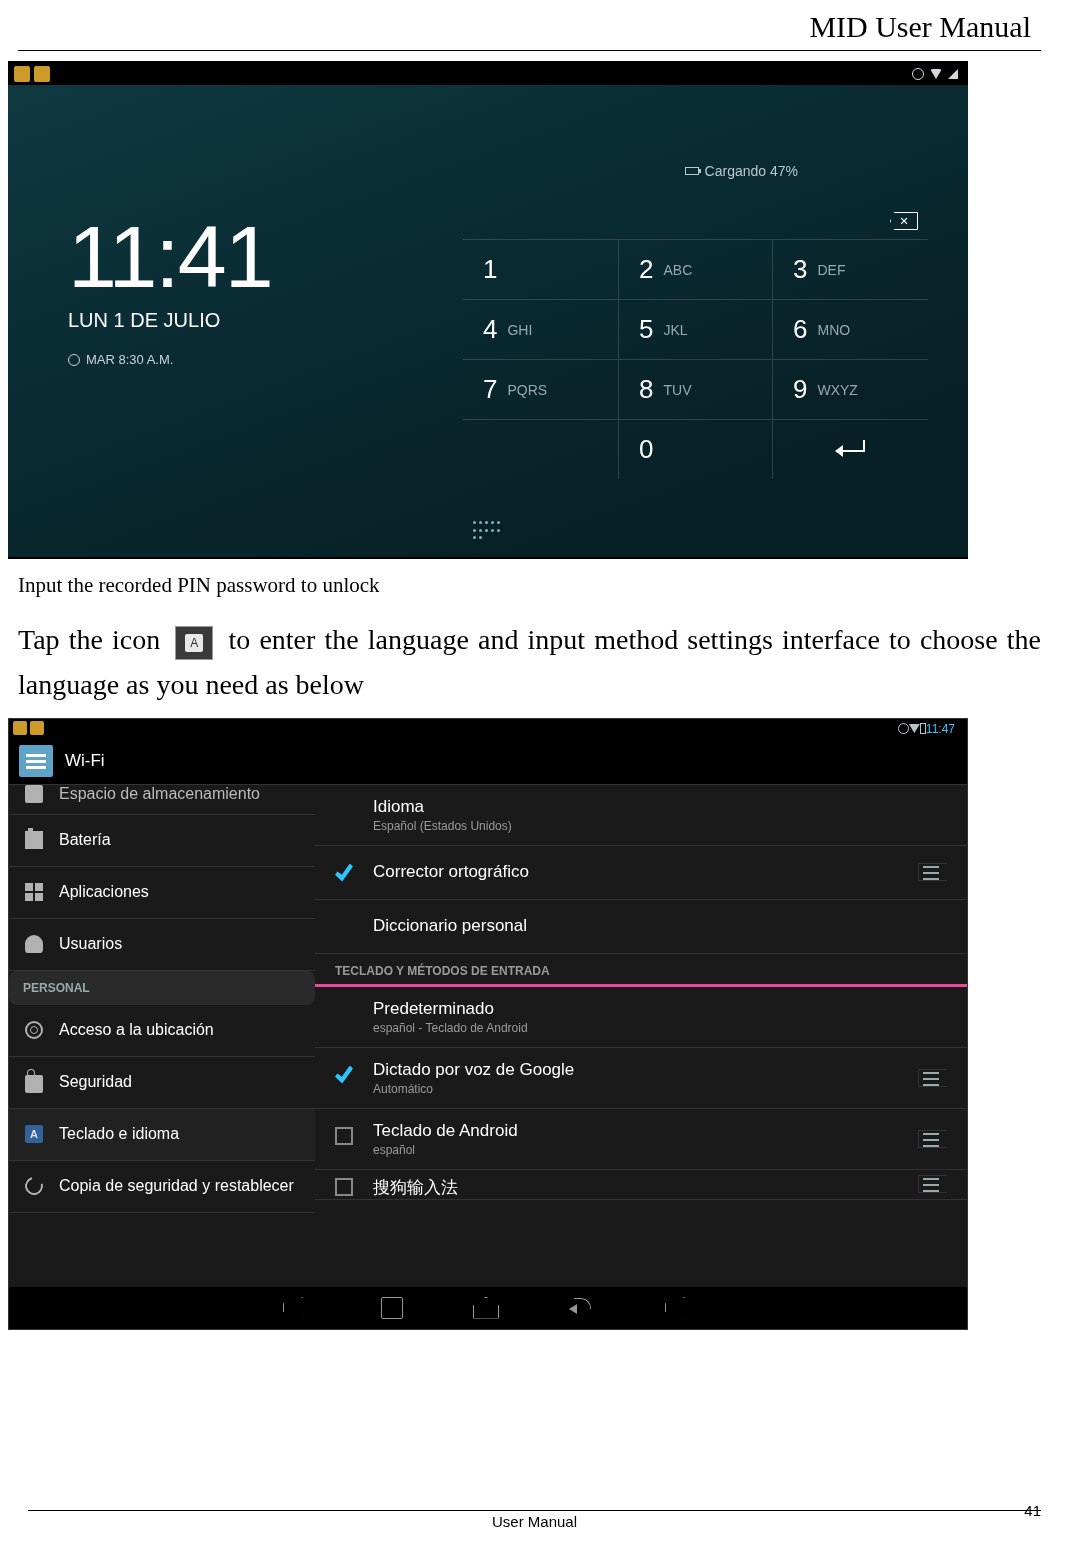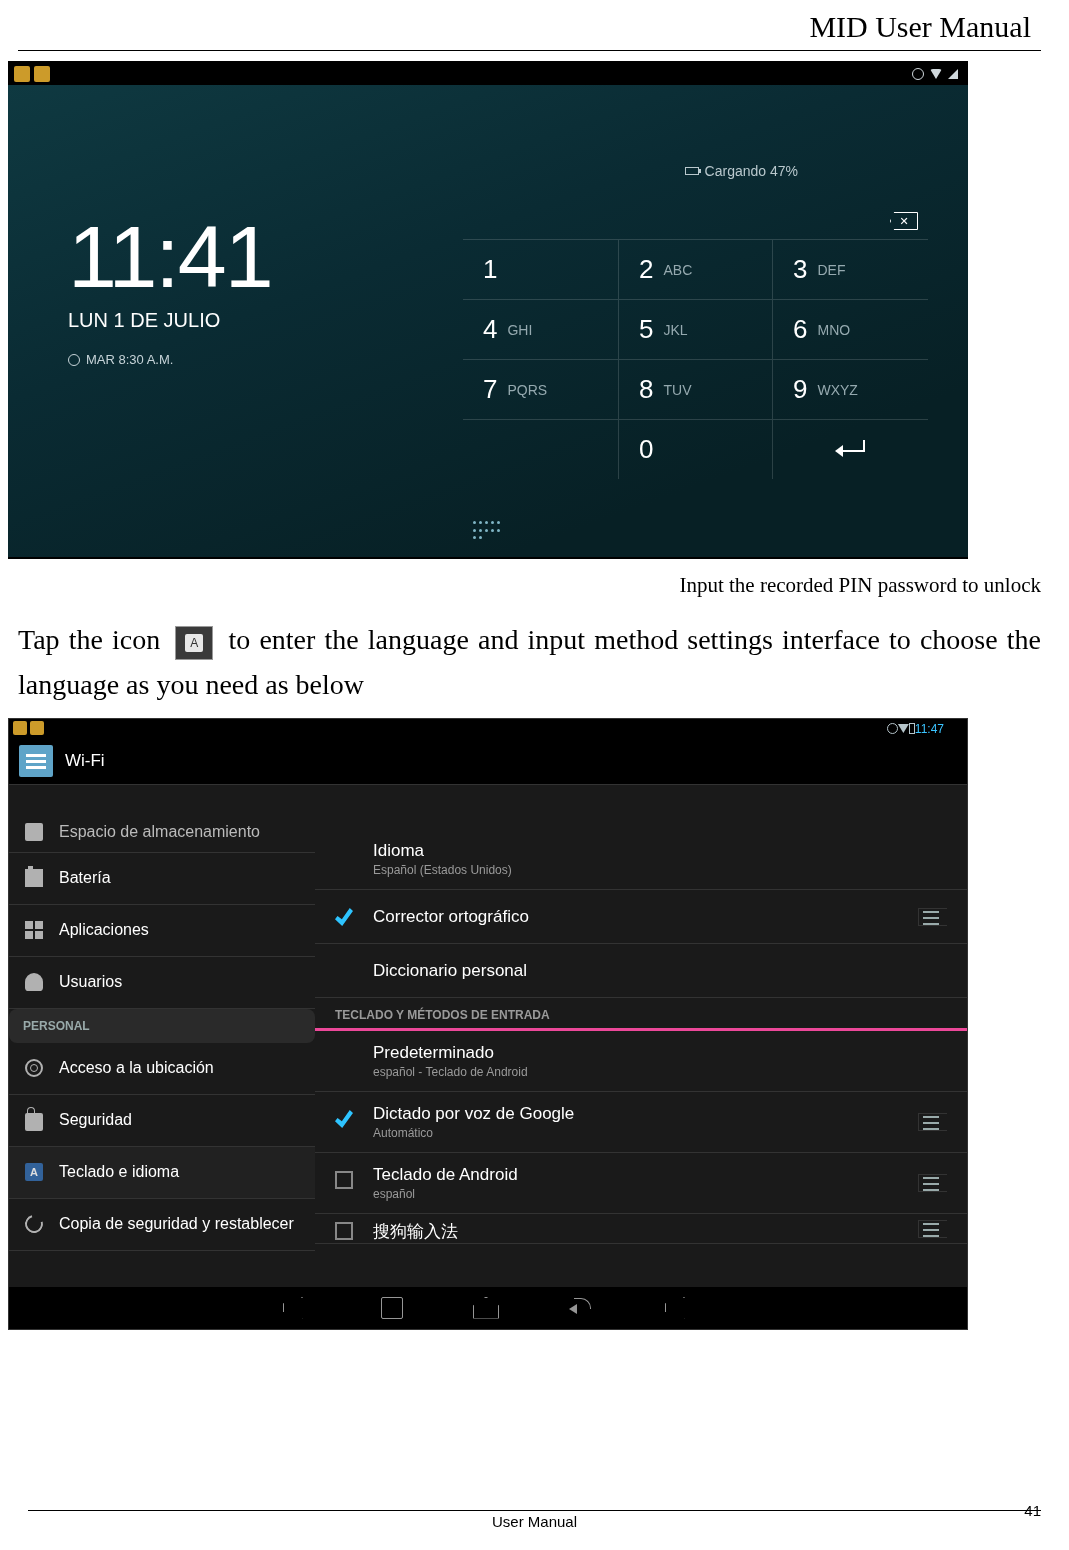--- a/index.html
+++ b/index.html
@@ -32,39 +32,39 @@
   .ss1 .pinbox .key:nth-child(3n+2){border-left:1px solid rgba(255,255,255,0.15);border-right:1px solid rgba(255,255,255,0.15);}
   .ss1 .pinbox .knum { color:#fff; font-size:26px; font-weight:300;}
   .ss1 .pinbox .klet { color:#95a9af; font-size:14px;}
   .ss1 .pinbox .key.enter .arrow { width:28px; height:20px; position:relative; }
   .ss1 .pinbox .key.enter .arrow::before{content:"";position:absolute;right:0;top:0;width:2px;height:12px;background:#fff;}
   .ss1 .pinbox .key.enter .arrow::after{content:"";position:absolute;right:0;top:10px;width:26px;height:2px;background:#fff;}
   .ss1 .pinbox .key.enter .arrow .head{position:absolute;left:-2px;top:5px;width:0;height:0;border-right:8px solid #fff;border-top:6px solid transparent;border-bottom:6px solid transparent;}
   .ss1 .navdots { position:absolute; bottom:16px; left:50%; transform:translateX(-50%); width:30px; height:20px; display:flex; flex-wrap:wrap; gap:3px;}
   .ss1 .navdots span{width:3px;height:3px;background:#7fb4c4;border-radius:50%;}
 
-  .caption { font-size: 21px; margin: 14px 0 20px 0; text-align: right; }
+  .caption { font-size: 21px; margin: 14px 0 20px 0; }
   .sect { font-size: 21px; font-weight: bold; margin-bottom: 18px; }
   .para { font-size: 28px; line-height: 1.6; margin-bottom: 10px; text-align: justify; }
   .inline-icon { display:inline-block; width:38px; height:34px; background:#3a3a3a; border:1px solid #999; vertical-align: middle; margin: 0 6px; position:relative;}
   .inline-icon::after{content:"A"; position:absolute; left:50%; top:50%; transform:translate(-50%,-50%); background:#e8e8e8; color:#333; width:18px; height:18px; font-family:sans-serif; font-size:12px; text-align:center; line-height:18px; border-radius:2px;}
 
   .ss2 { background:#1a1a1a; height:612px; position:relative; font-family: sans-serif; color:#fff; border:1px solid #333;}
   .ss2 .statusbar{ height:20px; background:#000; position:relative;}
   .ss2 .statusbar .leftico { position:absolute; left:4px; top:2px; display:flex; gap:3px;}
   .ss2 .statusbar .leftico span { width:14px; height:14px; background:#cc9b2a; border-radius:2px;}
-  .ss2 .statusbar .rightico { position:absolute; right:23px; top:3px; display:flex; align-items:center; font-size:12px; color:#3bc4ff;}
+  .ss2 .statusbar .rightico { position:absolute; right:12px; top:3px; display:flex; align-items:center; font-size:12px; color:#3bc4ff;}
   .ss2 .statusbar .rightico .ico{ width:11px;height:11px;border:1px solid #b5c4ca;border-radius:50%;}
   .ss2 .statusbar .rightico .ico2{ width:11px;height:9px;background:#b5c4ca;clip-path:polygon(50% 100%,0 0,100% 0);}
   .ss2 .statusbar .rightico .ico3{ width:6px;height:11px;border:1px solid #b5c4ca;}
   .ss2 .appbar { height:46px; background:#000; display:flex; align-items:center; padding-left:10px; gap:12px; border-bottom:1px solid #333;}
   .ss2 .appbar .sicon { width:34px; height:32px; background:#5fa4c8; border-radius:2px; display:flex; align-items:center; justify-content:center;}
   .ss2 .appbar .sicon .sld{width:20px;height:3px;background:#fff;box-shadow:0 6px 0 #fff, 0 -6px 0 #fff;}
   .ss2 .appbar .lbl { font-size:17px;}
-  .ss2 .mainrow { display:flex; height:504px;align-items:center;}
+  .ss2 .mainrow { display:flex; height:504px;}
   .ss2 .sidebar { width:306px; background:#1a1a1a; overflow:hidden;}
   .ss2 .sidebar .item { display:flex; align-items:center; gap:16px; height:52px; padding-left:16px; border-bottom:1px solid #333; font-size:16px;}
   .ss2 .sidebar .item.half{height:30px; color:#bbb; align-items:flex-start; padding-top:0;}
   .ss2 .sidebar .item .ico{ width:18px;height:18px; opacity:0.85;}
   .ss2 .sidebar .item.sel { background:#212121;}
   .ss2 .sidebar .hdr { height:34px; background:#2a2a2a; color:#9aa; font-size:12px; font-weight:bold; display:flex; align-items:center; padding-left:14px;border-radius:8px;}
   .ss2 .content { flex:1; background:#1a1a1a; overflow:hidden;}
   .ss2 .content .row { display:flex; align-items:center; padding:12px 0 12px 58px; border-bottom:1px solid #333; position:relative; min-height:54px;}
   .ss2 .content .row .chk{ position:absolute; left:20px; top:18px; width:18px;height:18px;}
   .ss2 .content .row .chk.on{ background:#2ec4ff; clip-path: polygon(14% 44%, 0 62%, 40% 100%, 100% 16%, 82% 0%, 38% 62%);}

